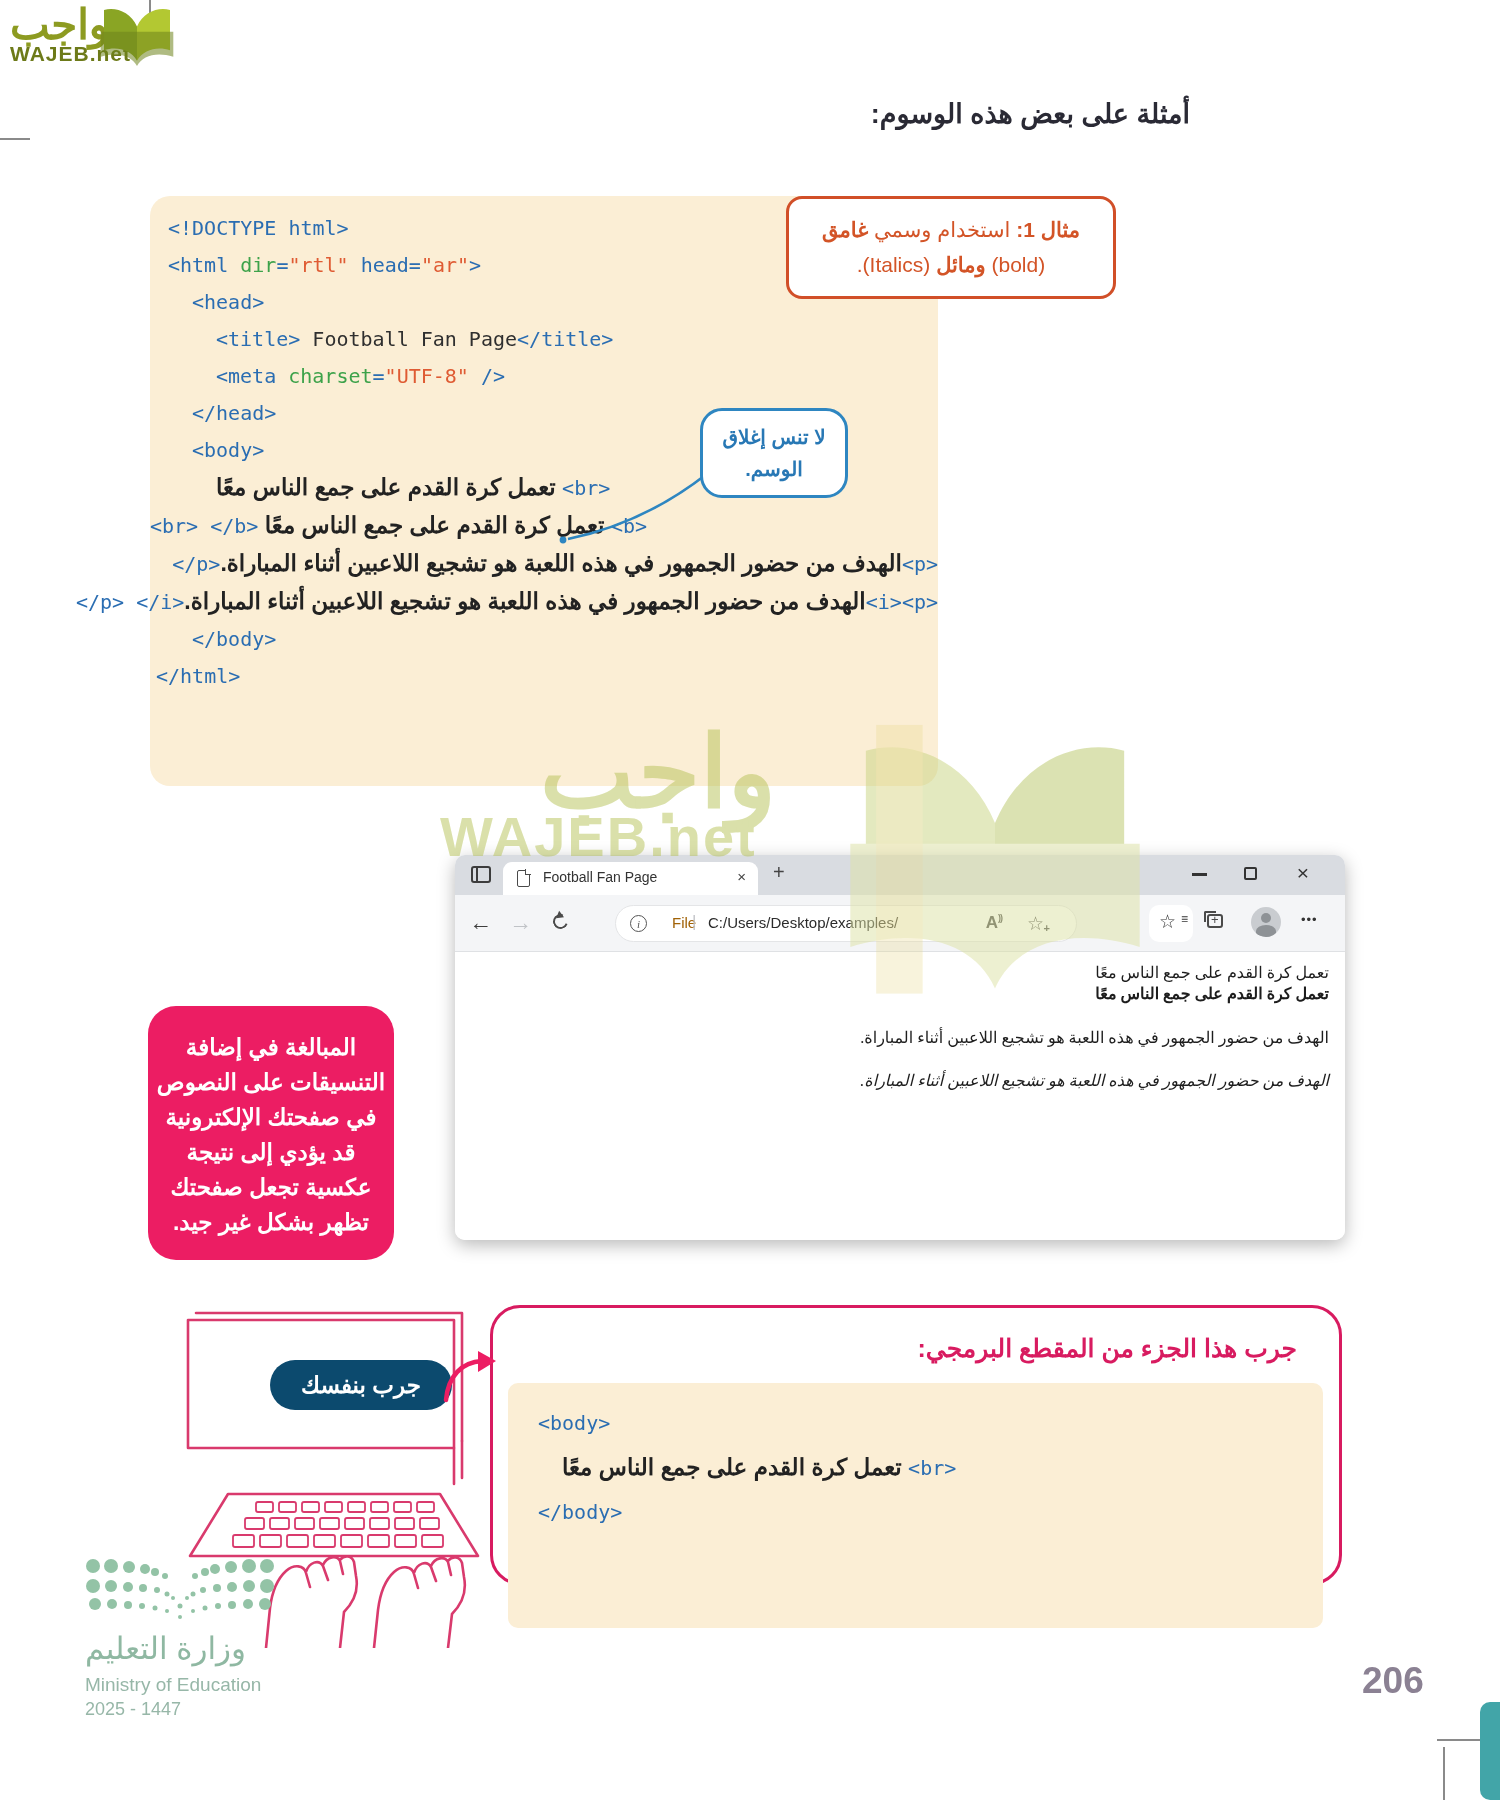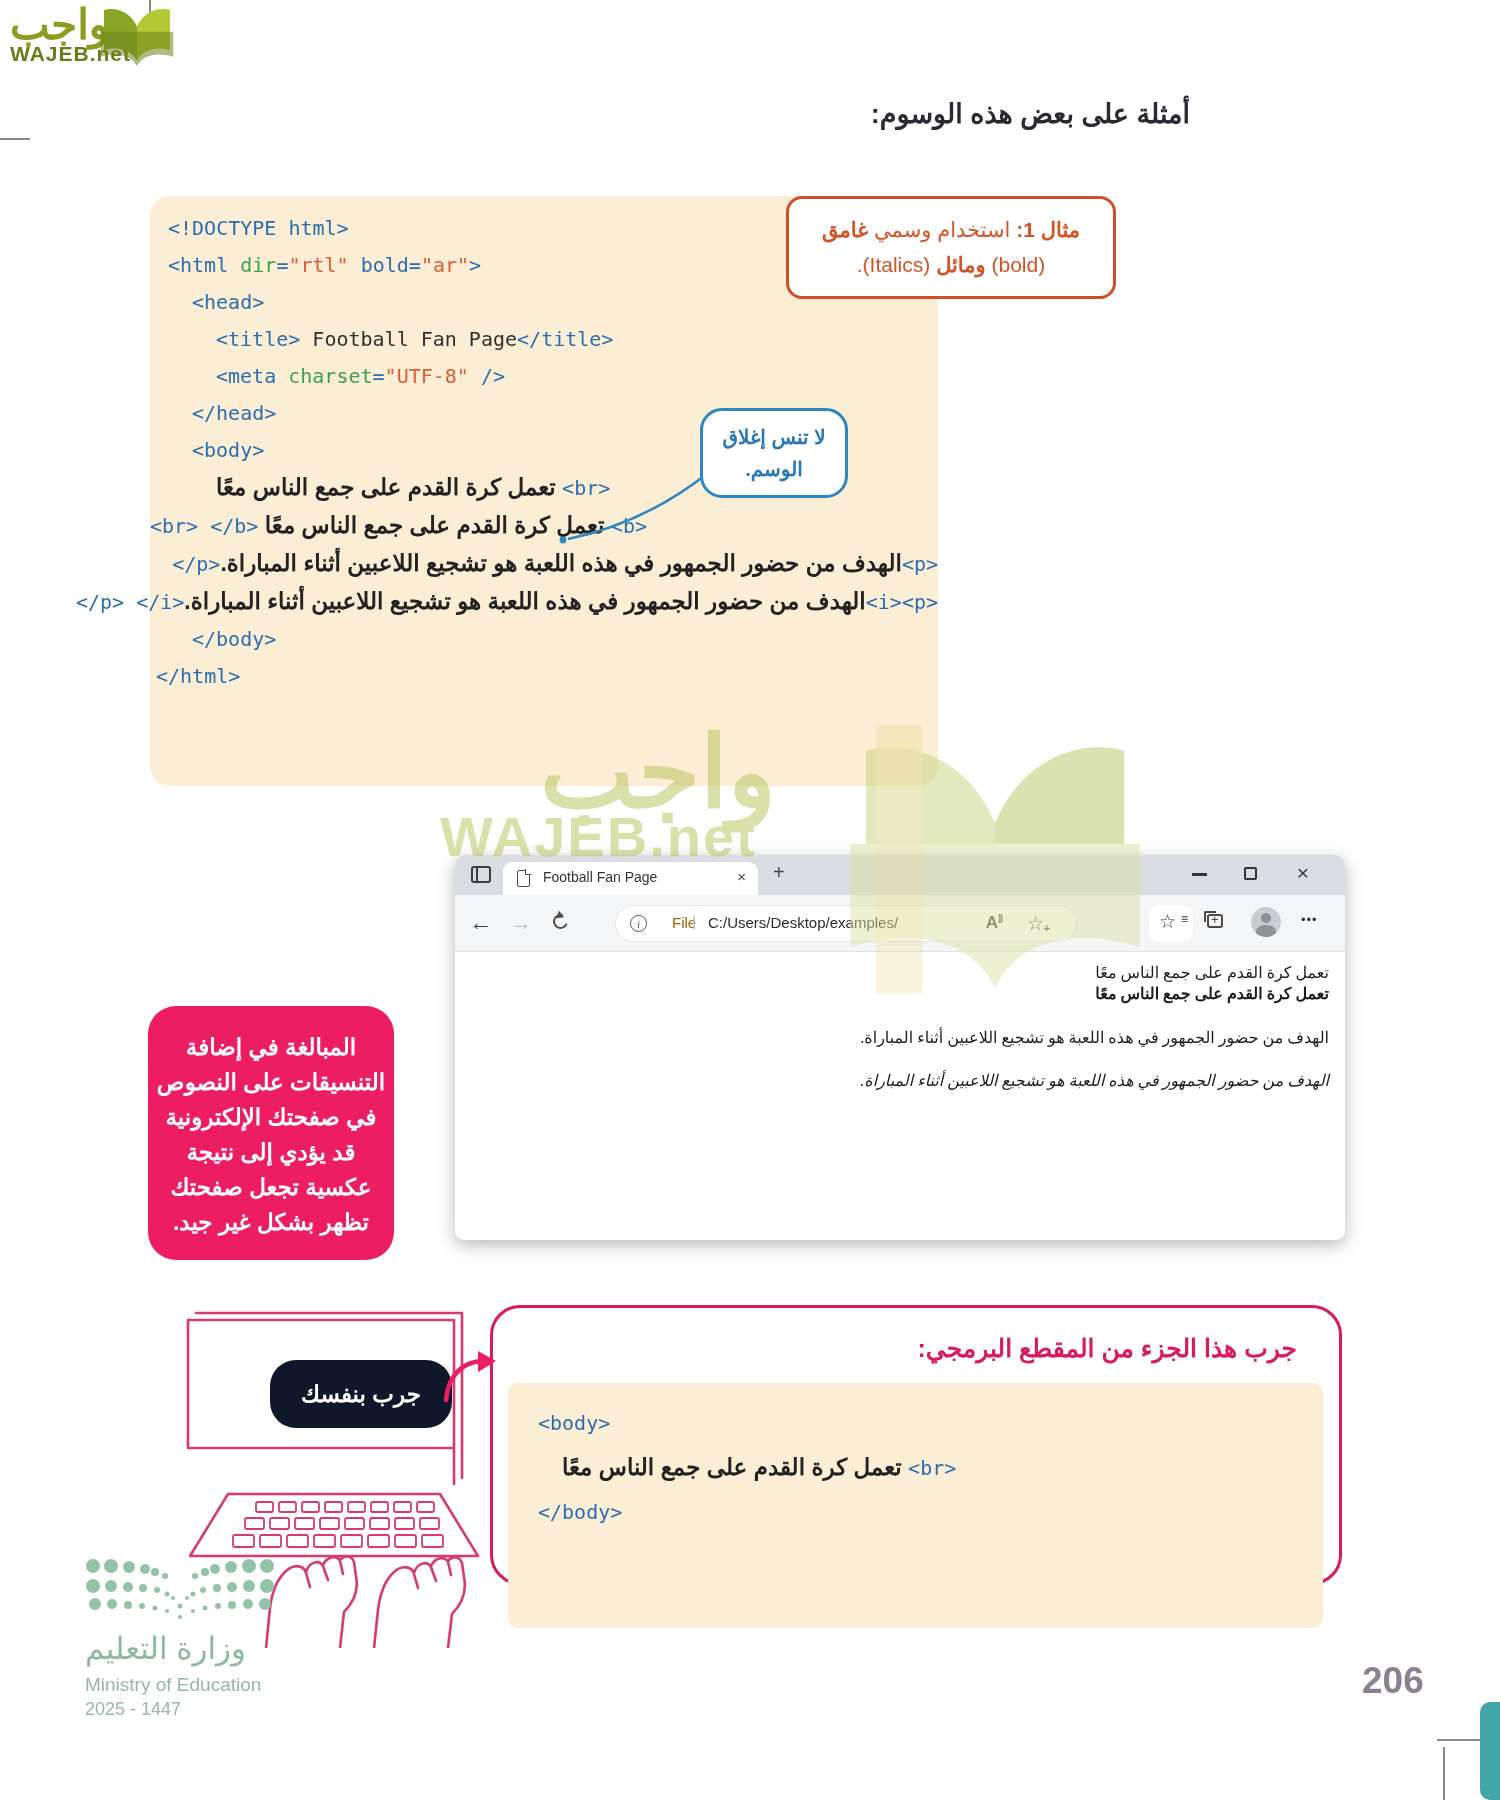--- a/index.html
+++ b/index.html
@@ -92,21 +92,21 @@
   .wm-text { position:absolute; left:440px; top:726px; width:430px; height:160px; z-index:20; opacity:.5; pointer-events:none; }
   .wm-ar { position:absolute; left:100px; top:-12px; font-size:100px; font-weight:800; color:#b6c257; }
   .wm-en { position:absolute; left:0px; top:78px; font-size:56px; font-weight:800; color:#b6c257; letter-spacing:2px; }
   .wm-book { position:absolute; left:840px; top:722px; z-index:20; opacity:.5; pointer-events:none; }
 
   
   .warning { position:absolute; left:148px; top:1006px; width:246px; height:254px; background:#ec1d63; border-radius:28px; color:#fff; font-size:23px; font-weight:700; text-align:center; line-height:35px; padding:24px 8px; }
 
   
   .illus { position:absolute; left:138px; top:1308px; }
-  .badge { position:absolute; left:270px; top:1360px; width:182px; height:68px; background:#0f172a; border-radius:26px; color:#fff; font-size:23px; font-weight:700; display:flex; align-items:center; justify-content:center; z-index:5; }
+  .badge { position:absolute; left:270px; top:1360px; width:182px; height:50px; background:#0c4a6e; border-radius:26px; color:#fff; font-size:23px; font-weight:700; display:flex; align-items:center; justify-content:center; z-index:5; }
   .try-arrow { position:absolute; left:438px; top:1346px; z-index:5; }
 
   
   .try-box { position:absolute; left:490px; top:1305px; width:852px; height:280px; background:#fff; border:3.5px solid #d81b60; border-radius:30px; }
   .try-title { position:absolute; right:42px; top:26px; color:#d81b60; font-size:25px; font-weight:800; }
   .try-cream { position:absolute; left:15px; top:75px; width:815px; height:245px; background:#fbeed5; border-radius:10px; padding-top:18px; }
 
   
   .ministry { position:absolute; left:85px; top:1556px; width:260px; }
   .min-ar { position:absolute; left:0; top:74px; font-size:31px; color:#8fb8a2; letter-spacing:1px; }
@@ -134,21 +134,21 @@
       <path d="M60 34 C70 12 92 4 110 9 L110 70 C92 64 70 68 60 86 Z" fill="#b3c832"></path>
       <path d="M5 42 L5 80 C30 72 52 78 60 94 C68 78 90 72 115 80 L115 42" fill="#6d831c" opacity="0.55"></path>
     </svg>
   </div>
 
   <div class="page-header" dir="rtl">أمثلة على بعض هذه الوسوم:</div>
 
   <div class="code-panel">
     <div id="main-code">
         <div class="code-line" dir="ltr" style="padding-left: 18px;"><span class="tk tk-tag">&lt;!DOCTYPE html&gt;</span></div>
-        <div class="code-line" dir="ltr" style="padding-left: 18px;"><span class="tk tk-tag">&lt;html </span><span class="tk tk-attr">dir</span><span class="tk tk-tag">=</span><span class="tk tk-val">"rtl"</span><span class="tk tk-tag"> bold=</span><span class="tk tk-val">"ar"</span><span class="tk tk-tag">&gt;</span></div>
+        <div class="code-line" dir="ltr" style="padding-left: 18px;"><span class="tk tk-tag">&lt;html </span><span class="tk tk-attr">dir</span><span class="tk tk-tag">=</span><span class="tk tk-val">"rtl"</span><span class="tk tk-tag"> head=</span><span class="tk tk-val">"ar"</span><span class="tk tk-tag">&gt;</span></div>
         <div class="code-line" dir="ltr" style="padding-left: 42px;"><span class="tk tk-tag">&lt;head&gt;</span></div>
         <div class="code-line" dir="ltr" style="padding-left: 66px;"><span class="tk tk-tag">&lt;title&gt;</span><span class="tk tk-text"> Football Fan Page</span><span class="tk tk-tag">&lt;/title&gt;</span></div>
         <div class="code-line" dir="ltr" style="padding-left: 66px;"><span class="tk tk-tag">&lt;meta </span><span class="tk tk-attr">charset</span><span class="tk tk-tag">=</span><span class="tk tk-val">"UTF-8"</span><span class="tk tk-tag"> /&gt;</span></div>
         <div class="code-line" dir="ltr" style="padding-left: 42px;"><span class="tk tk-tag">&lt;/head&gt;</span></div>
         <div class="code-line" dir="ltr" style="padding-left: 42px;"><span class="tk tk-tag">&lt;body&gt;</span></div>
         <div class="code-line" dir="rtl" style="padding-left: 66px;"><span class="tk tk-tag">&lt;br&gt;</span><span class="tk tk-ar"> تعمل كرة القدم على جمع الناس معًا</span></div>
         <div class="code-line" dir="rtl" style=""><span class="tk tk-tag">&lt;b&gt;</span><span class="tk tk-ar"> تعمل كرة القدم على جمع الناس معًا </span><span class="tk tk-tag">&lt;/b&gt;</span><span class="tk tk-sp"> </span><span class="tk tk-tag">&lt;br&gt;</span></div>
         <div class="code-line" dir="rtl" style="padding-left: 66px;"><span class="tk tk-tag">&lt;p&gt;</span><span class="tk tk-ar">الهدف من حضور الجمهور في هذه اللعبة هو تشجيع اللاعبين أثناء المباراة.</span><span class="tk tk-tag">&lt;/p&gt;</span></div>
         <div class="code-line" dir="rtl" style="padding-left: 66px;"><span class="tk tk-tag">&lt;p&gt;</span><span class="tk tk-tag">&lt;i&gt;</span><span class="tk tk-ar">الهدف من حضور الجمهور في هذه اللعبة هو تشجيع اللاعبين أثناء المباراة.</span><span class="tk tk-tag">&lt;/i&gt;</span><span class="tk tk-sp"> </span><span class="tk tk-tag">&lt;/p&gt;</span></div>
         <div class="code-line" dir="ltr" style="padding-left: 42px;"><span class="tk tk-tag">&lt;/body&gt;</span></div>

